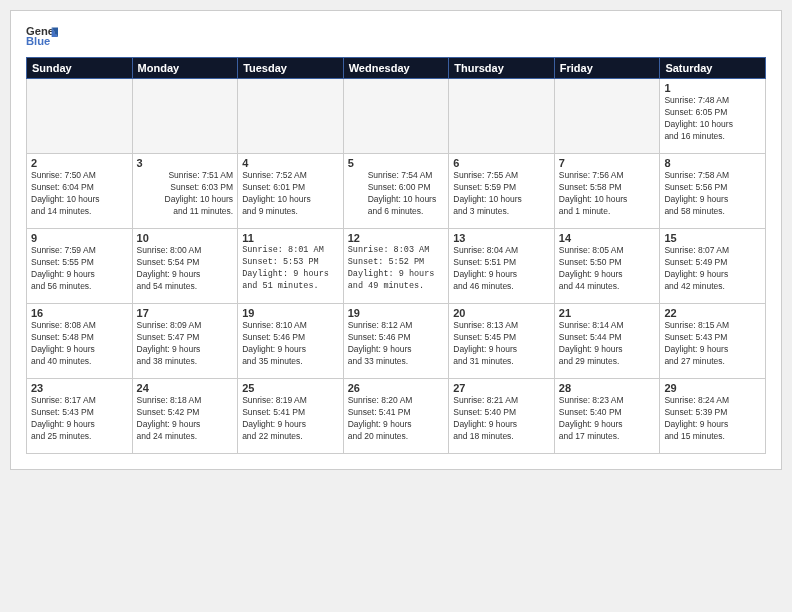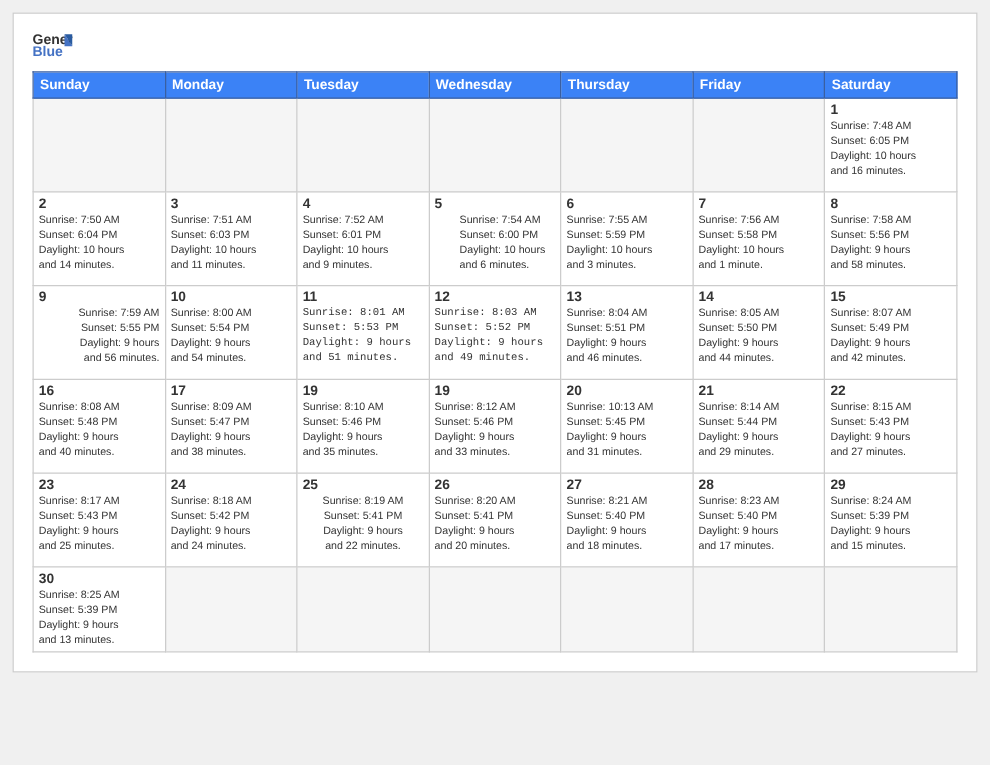--- a/index.html
+++ b/index.html
@@ -44,21 +44,21 @@
     .location {
       font-size: 13px;
       color: #555;
     }
     .calendar {
       width: 100%;
       border-collapse: collapse;
       table-layout: fixed;
     }
     .calendar th {
-      background: #3b82f6;
+      background: #0f172a;
       color: white;
       font-size: 11px;
       font-weight: bold;
       padding: 4px 5px;
       text-align: left;
       border: 1px solid #3a5fa0;
     }
     .calendar td {
       vertical-align: top;
       border: 1px solid #ccc;
@@ -136,21 +136,21 @@
         <tr>
           <td>
             <span class="day-num">2</span>
             <div class="day-info" style="white-space: pre-line;">Sunrise: 7:50 AM
 Sunset: 6:04 PM
 Daylight: 10 hours
 and 14 minutes.</div>
           </td>
           <td>
             <span class="day-num">3</span>
-            <div class="day-info" style="white-space: pre-line;">Sunrise: 7:51 AM
+            <div class="day-info" style="white-space: pre-line; text-align: right;">Sunrise: 7:51 AM
 Sunset: 6:03 PM
 Daylight: 10 hours
 and 11 minutes.</div>
           </td>
           <td>
             <span class="day-num">4</span>
             <div class="day-info" style="white-space: pre-line;">Sunrise: 7:52 AM
 Sunset: 6:01 PM
 Daylight: 10 hours
 and 9 minutes.</div>
@@ -180,21 +180,21 @@
             <span class="day-num">8</span>
             <div class="day-info" style="white-space: pre-line;">Sunrise: 7:58 AM
 Sunset: 5:56 PM
 Daylight: 9 hours
 and 58 minutes.</div>
           </td>
         </tr>
         <tr>
           <td>
             <span class="day-num">9</span>
-            <div class="day-info" style="white-space: pre-line; text-align: right;">Sunrise: 7:59 AM
+            <div class="day-info" style="white-space: pre-line;">Sunrise: 7:59 AM
 Sunset: 5:55 PM
 Daylight: 9 hours
 and 56 minutes.</div>
           </td>
           <td>
             <span class="day-num">10</span>
             <div class="day-info" style="white-space: pre-line;">Sunrise: 8:00 AM
 Sunset: 5:54 PM
 Daylight: 9 hours
 and 54 minutes.</div>
@@ -259,21 +259,21 @@
           </td>
           <td>
             <span class="day-num">19</span>
             <div class="day-info" style="white-space: pre-line;">Sunrise: 8:12 AM
 Sunset: 5:46 PM
 Daylight: 9 hours
 and 33 minutes.</div>
           </td>
           <td>
             <span class="day-num">20</span>
-            <div class="day-info" style="white-space: pre-line;">Sunrise: 10:13 AM
+            <div class="day-info" style="white-space: pre-line;">Sunrise: 8:13 AM
 Sunset: 5:45 PM
 Daylight: 9 hours
 and 31 minutes.</div>
           </td>
           <td>
             <span class="day-num">21</span>
             <div class="day-info" style="white-space: pre-line;">Sunrise: 8:14 AM
 Sunset: 5:44 PM
 Daylight: 9 hours
 and 29 minutes.</div>
@@ -296,21 +296,21 @@
           </td>
           <td>
             <span class="day-num">24</span>
             <div class="day-info" style="white-space: pre-line;">Sunrise: 8:18 AM
 Sunset: 5:42 PM
 Daylight: 9 hours
 and 24 minutes.</div>
           </td>
           <td>
             <span class="day-num">25</span>
-            <div class="day-info" style="white-space: pre-line; text-align: center;">Sunrise: 8:19 AM
+            <div class="day-info" style="white-space: pre-line;">Sunrise: 8:19 AM
 Sunset: 5:41 PM
 Daylight: 9 hours
 and 22 minutes.</div>
           </td>
           <td>
             <span class="day-num">26</span>
             <div class="day-info" style="white-space: pre-line;">Sunrise: 8:20 AM
 Sunset: 5:41 PM
 Daylight: 9 hours
 and 20 minutes.</div>
@@ -329,31 +329,16 @@
 Daylight: 9 hours
 and 17 minutes.</div>
           </td>
           <td>
             <span class="day-num">29</span>
             <div class="day-info" style="white-space: pre-line;">Sunrise: 8:24 AM
 Sunset: 5:39 PM
 Daylight: 9 hours
 and 15 minutes.</div>
           </td>
-        </tr>
-        <tr>
-          <td class="last-row">
-            <span class="day-num">30</span>
-            <div class="day-info" style="white-space: pre-line;">Sunrise: 8:25 AM
-Sunset: 5:39 PM
-Daylight: 9 hours
-and 13 minutes.</div>
-          </td>
-          <td class="last-row empty"></td>
-          <td class="last-row empty"></td>
-          <td class="last-row empty"></td>
-          <td class="last-row empty"></td>
-          <td class="last-row empty"></td>
-          <td class="last-row empty"></td>
         </tr>
       </tbody>
   </table>
 </div>
 
 </body></html>

